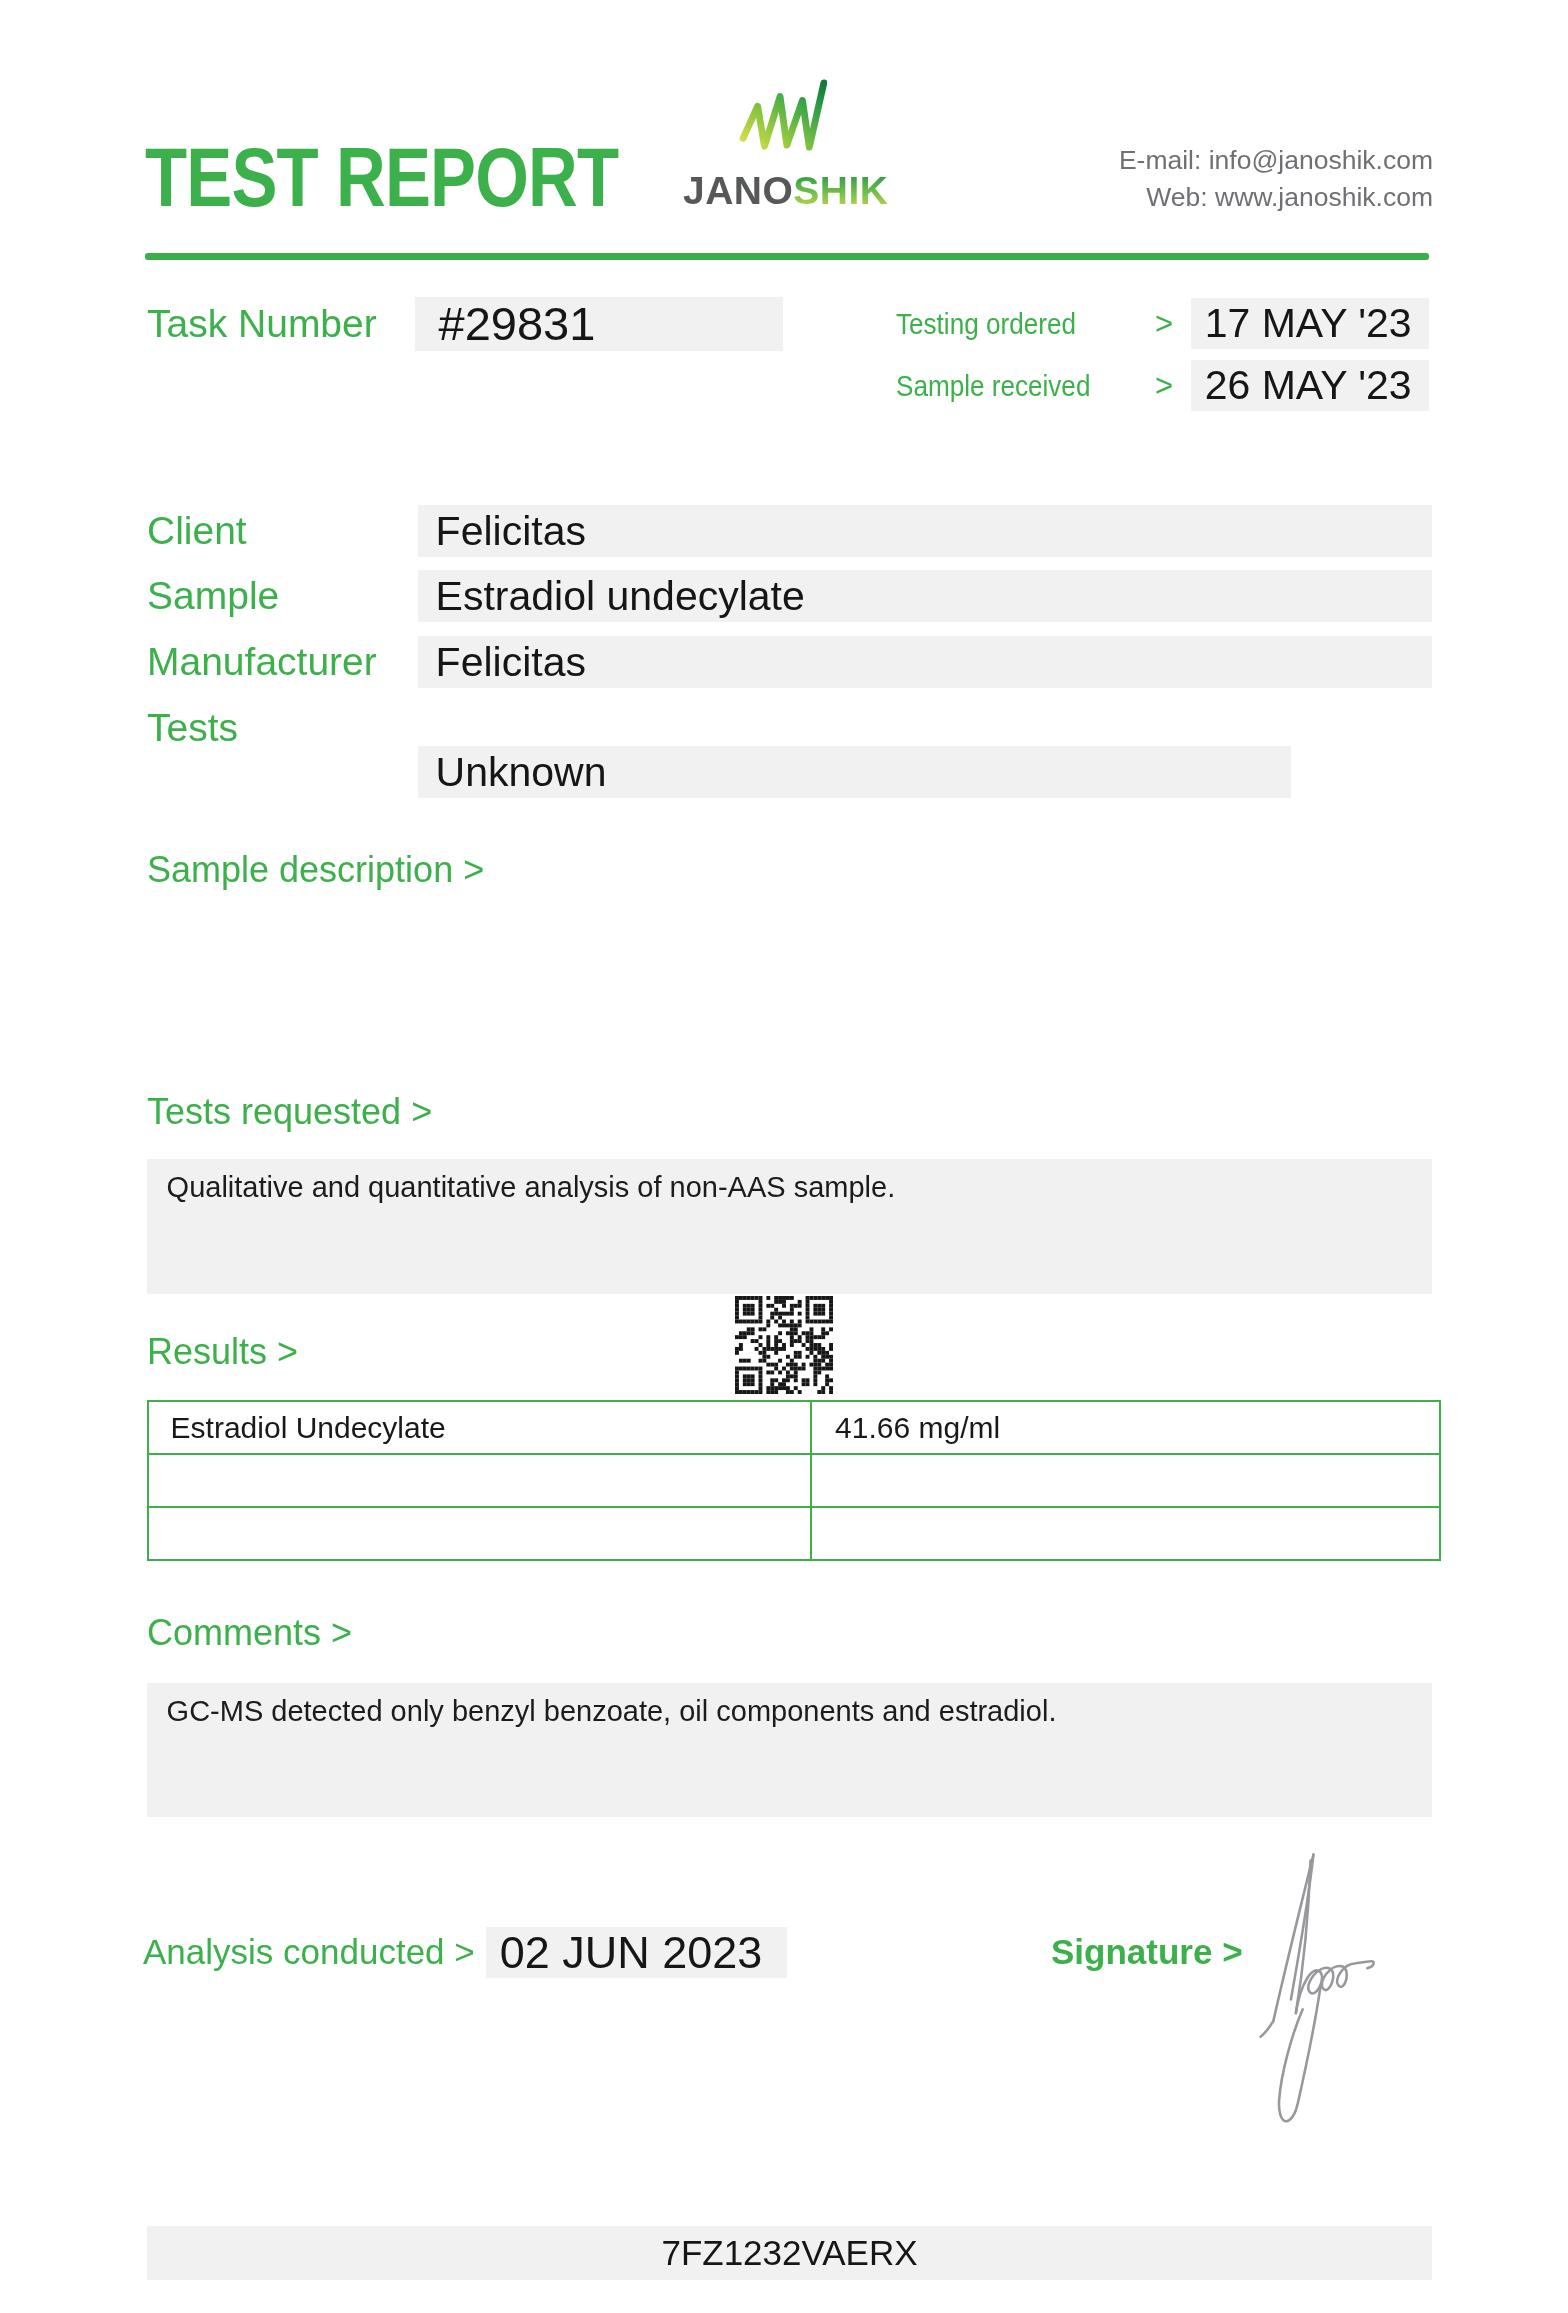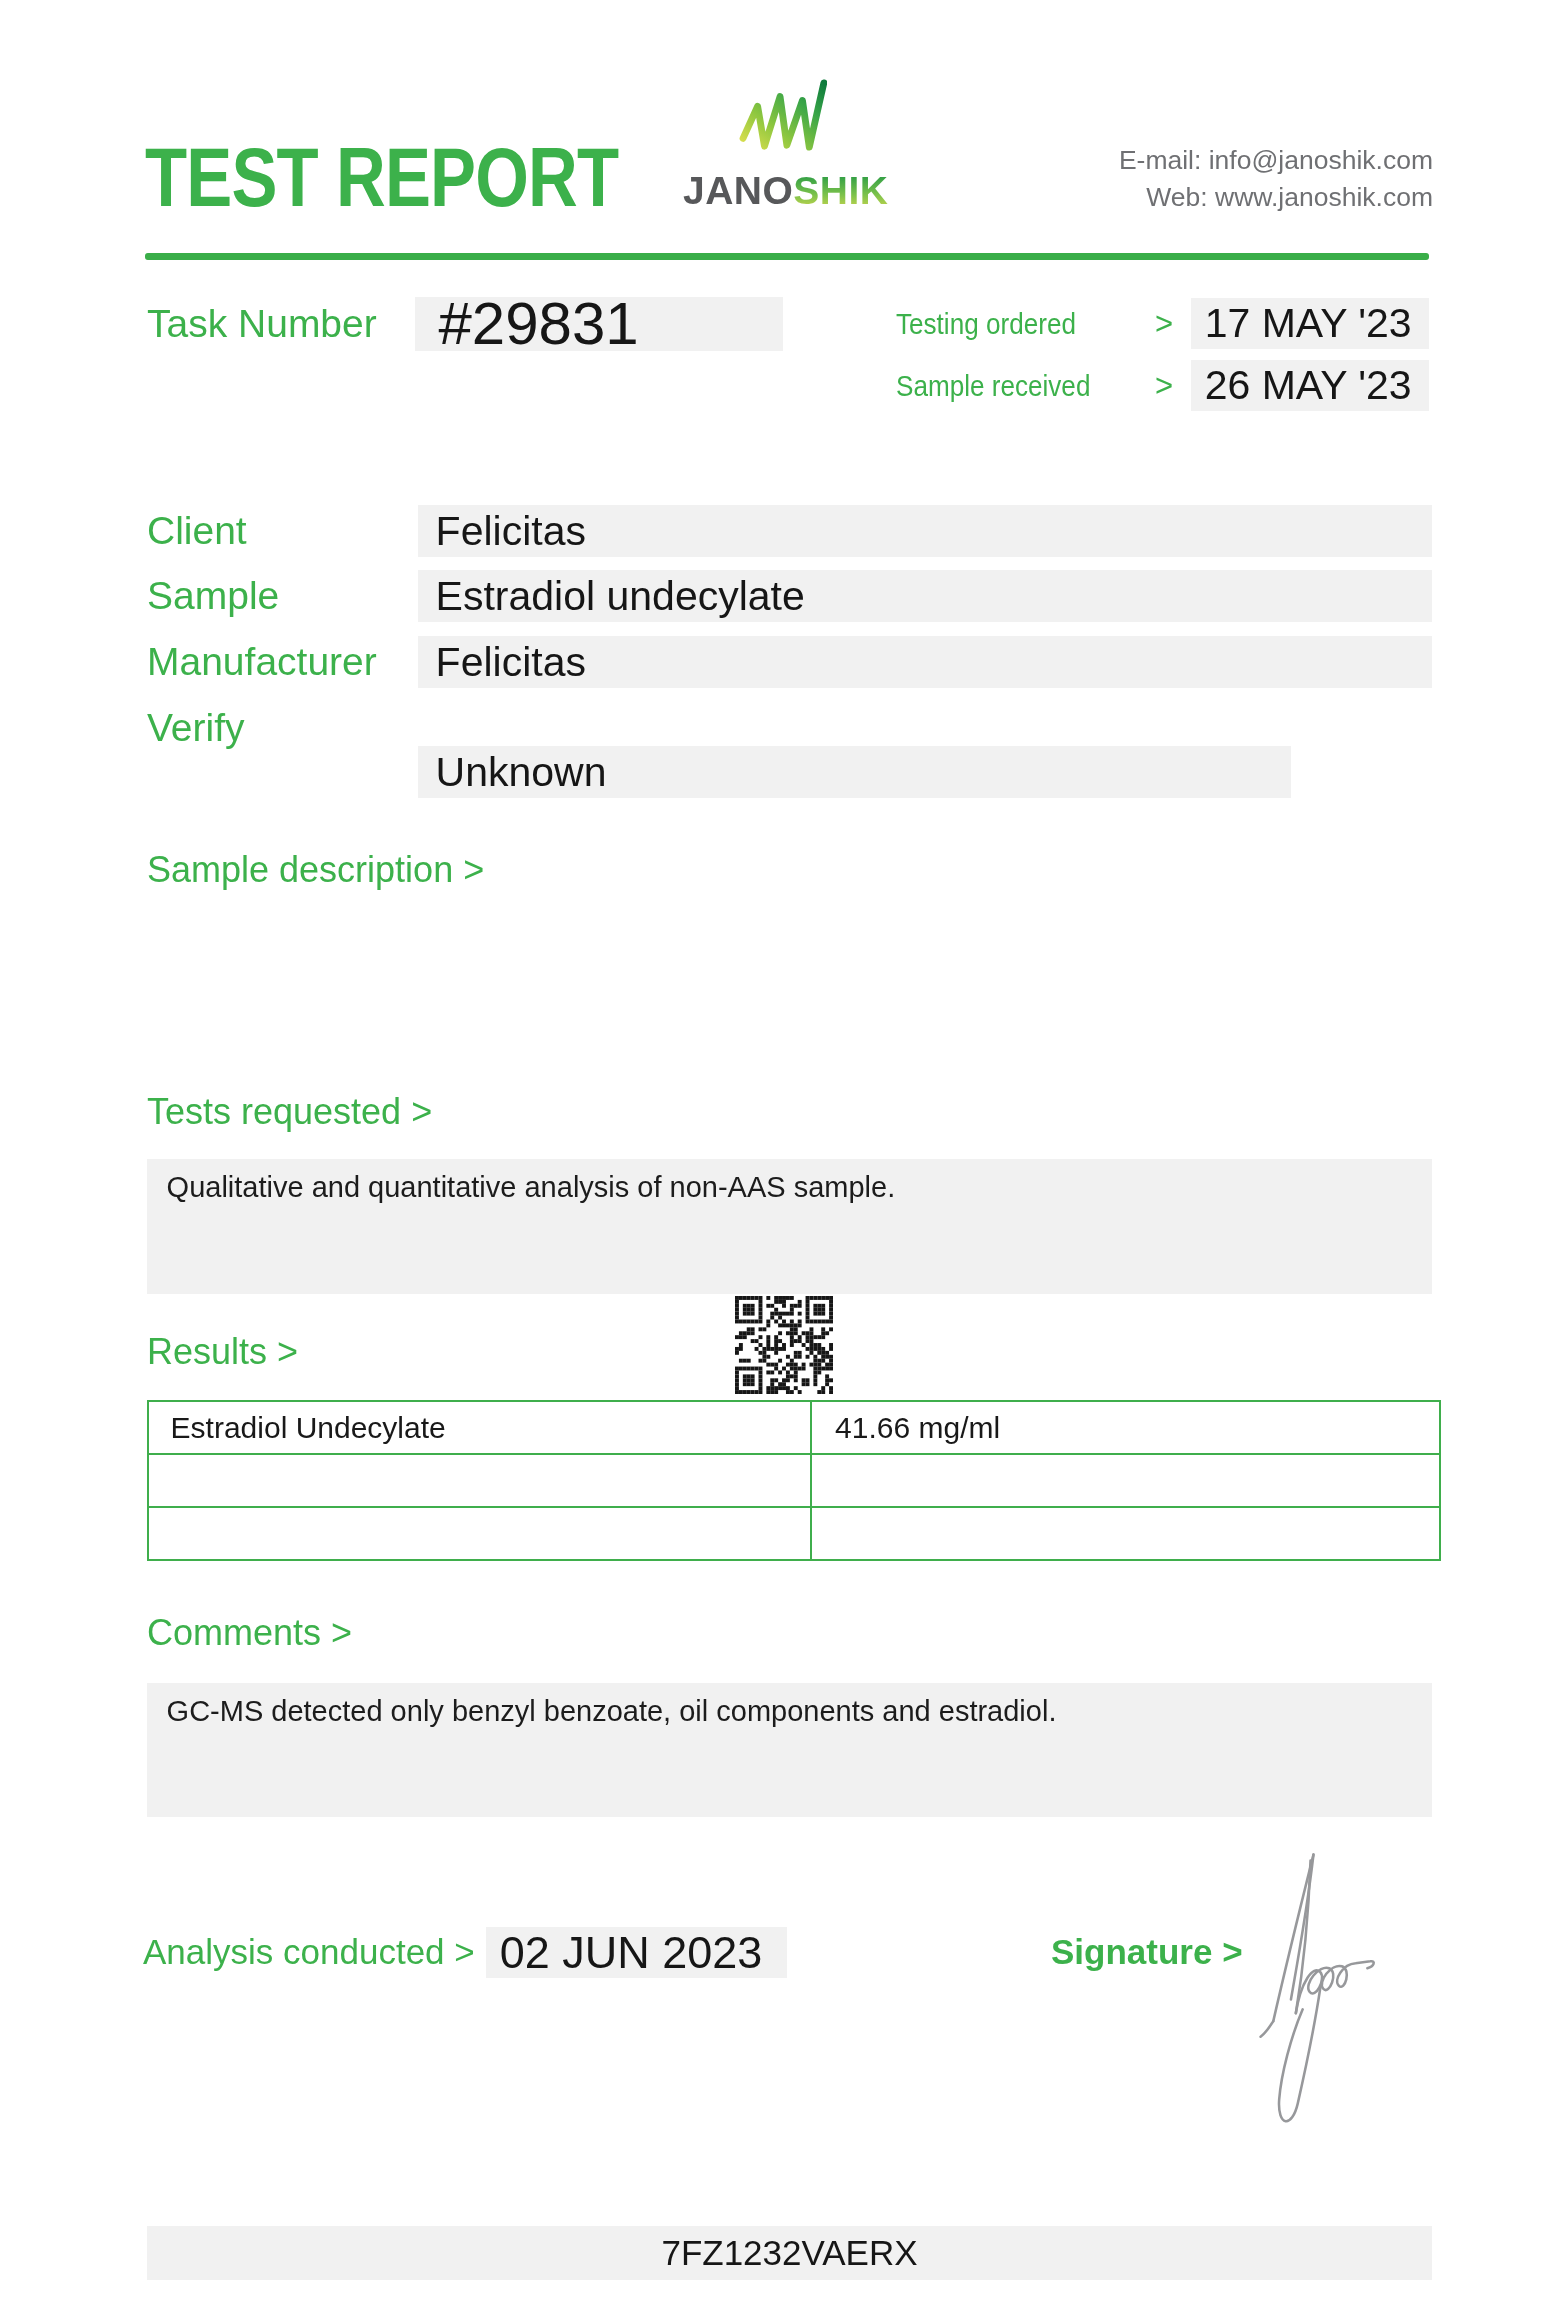--- a/index.html
+++ b/index.html
@@ -55,21 +55,21 @@
     <span class="jano">JANO</span><span class="shik">SHIK</span>
   </div>
 
   <div class="abs contact nowrap" style="left:980px;top:145px;">E-mail: info@janoshik.com</div>
   <div class="abs contact nowrap" style="left:980px;top:182px;">Web: www.janoshik.com</div>
 
   <div class="abs rule" style="left:145px;top:253px;width:1284px;height:6.9px;"></div>
 
   <div class="abs label40 green nowrap" style="left:147px;top:297px;line-height:54px;">Task Number</div>
   <div class="abs box" style="left:415px;top:297px;width:368px;height:54px;">
-    <div class="val nowrap" style="font-size:60px;line-height:54px;padding-left:23.5px;">#29831</div>
+    <div class="val nowrap" style="font-size:47px;line-height:54px;padding-left:23.5px;">#29831</div>
   </div>
 
   <div class="abs green" style="left:896px;top:298px;line-height:51px;font-size:30px;">
     <span class="cond">Testing ordered</span>
   </div>
   <div class="abs green nowrap" style="left:1155px;top:298px;line-height:51px;font-size:31px;">&gt;</div>
   <div class="abs box" style="left:1191px;top:298px;width:238px;height:51px;">
     <div class="val nowrap" style="font-size:41px;line-height:51px;padding-left:13.7px;">17 MAY '23</div>
   </div>
 
@@ -89,21 +89,21 @@
   <div class="abs label40 green nowrap" style="left:147px;top:570px;line-height:52px;">Sample</div>
   <div class="abs box" style="left:418px;top:570px;width:1014px;height:52px;">
     <div class="val nowrap" style="font-size:41px;line-height:52px;padding-left:17.6px;">Estradiol undecylate</div>
   </div>
 
   <div class="abs label40 green nowrap" style="left:147px;top:636px;line-height:52px;">Manufacturer</div>
   <div class="abs box" style="left:418px;top:636px;width:1014px;height:52px;">
     <div class="val nowrap" style="font-size:41px;line-height:52px;padding-left:17.6px;">Felicitas</div>
   </div>
 
-  <div class="abs label40 green nowrap" style="left:147px;top:702px;line-height:52px;">Verify</div>
+  <div class="abs label40 green nowrap" style="left:147px;top:702px;line-height:52px;">Tests</div>
   <div class="abs box" style="left:418px;top:702px;width:873px;height:52px;margin-top:44px;">
     <div class="val nowrap" style="font-size:41px;line-height:52px;padding-left:17.6px;">Unknown</div>
   </div>
 
   <div class="abs heading green nowrap" style="left:147px;top:849px;">Sample description &gt;</div>
 
   <div class="abs heading green nowrap" style="left:147px;top:1091px;">Tests requested &gt;</div>
   <div class="abs box" style="left:147px;top:1159px;width:1285px;height:135px;">
     <div class="bodytext" style="padding:11.8px 19.6px;">Qualitative and quantitative analysis of non-AAS sample.</div>
   </div>

